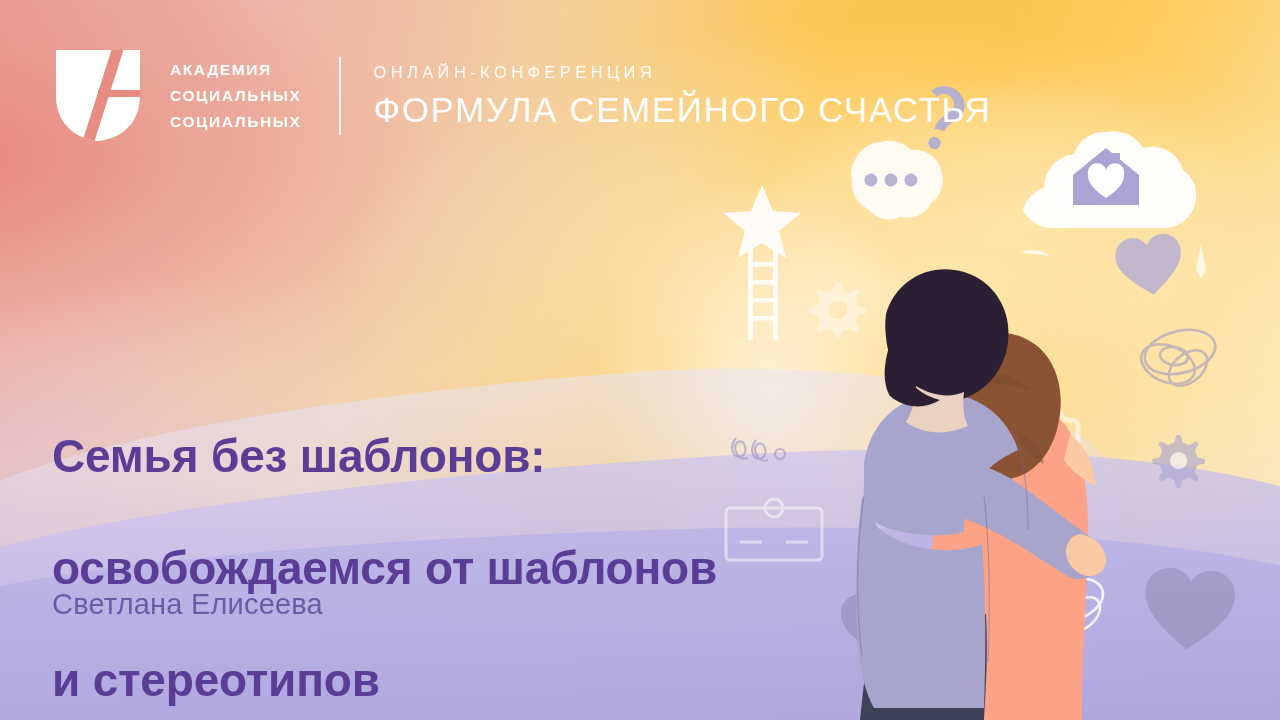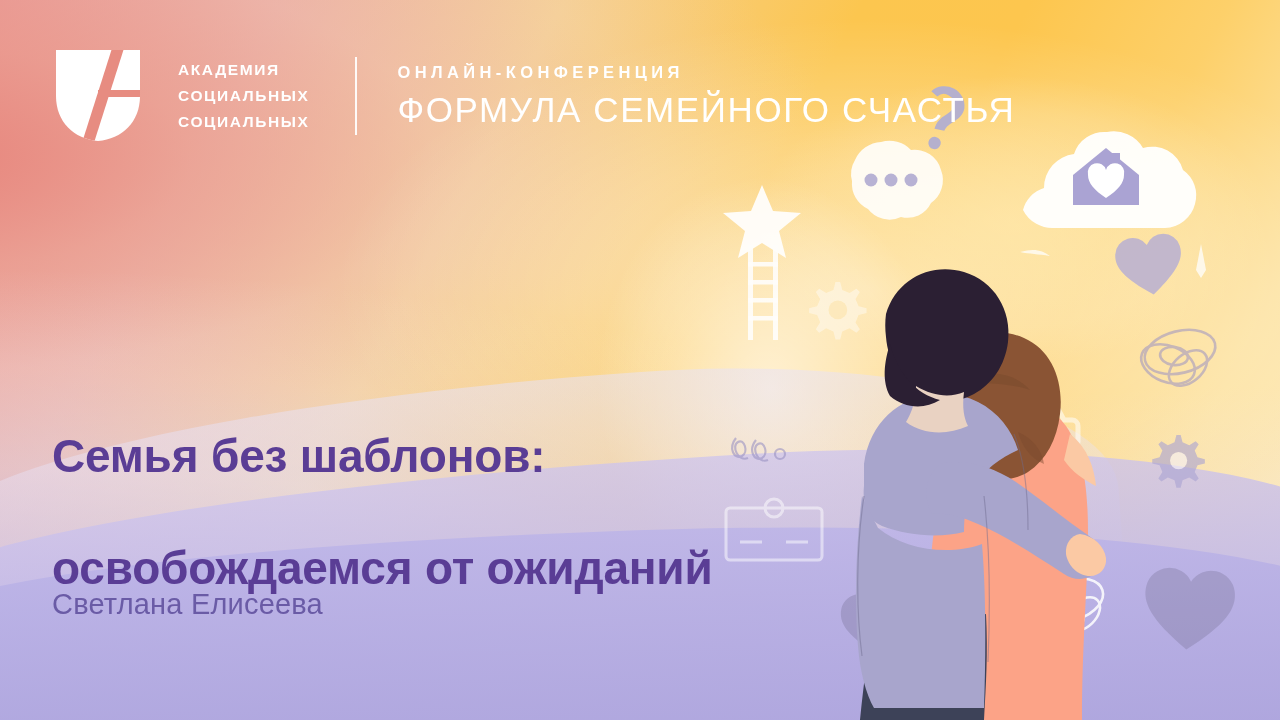--- a/index.html
+++ b/index.html
@@ -102,21 +102,21 @@
   .wave-lite {
     position:absolute; left:-60px; bottom:40px; width:1180px; height:300px;
     background: linear-gradient(180deg, rgba(232,226,246,0.55), rgba(226,219,244,0.05));
     border-radius: 60% 40% 0 0 / 110px 150px 0 0;
     transform: rotate(-4deg);
   }
 
   
   .header {
     position:absolute; left:52px; top:48px;
-    display:flex; align-items:center; gap:12px;
+    display:flex; align-items:center; gap:4px;
   }
   .logo-mark {
     width:92px; height:95px; position:relative; flex:none;
   }
   .logo-mark svg { display:block; width:100%; height:100%; }
 
   .logo-words {
     margin-left:22px;
     color:#ffffff;
     font-size:15.5px;
@@ -128,21 +128,21 @@
 
   .divider {
     width:2px; height:78px;
     background:rgba(255,255,255,0.92);
     margin-left:34px; margin-right:28px;
     flex:none;
   }
 
   .conf-block { color:#ffffff; white-space:nowrap; }
   .conf-kicker {
-    font-size:16.5px; font-weight:bold;
+    font-size:16.5px; font-weight:normal;
     letter-spacing:4.4px;
     margin-bottom:9px;
   }
   .conf-title {
     font-size:35px; font-weight:normal;
     letter-spacing:1.6px;
     line-height:38px;
   }
 
   
@@ -400,18 +400,19 @@
     <div class="divider"></div>
 
     <div class="conf-block">
       <div class="conf-kicker">ОНЛАЙН-КОНФЕРЕНЦИЯ</div>
       <div class="conf-title">ФОРМУЛА СЕМЕЙНОГО СЧАСТЬЯ</div>
     </div>
   </div>
 
   <div class="talk-title">
     <span class="ln">Семья без шаблонов:</span>
-    <span class="ln">освобождаемся от ожиданий</span>
+    <span class="ln">освобождаемся от шаблонов</span>
+    <span class="ln">и стереотипов</span>
   </div>
 
   <div class="speaker">Светлана Елисеева</div>
 
 </div>
 
 </body></html>

